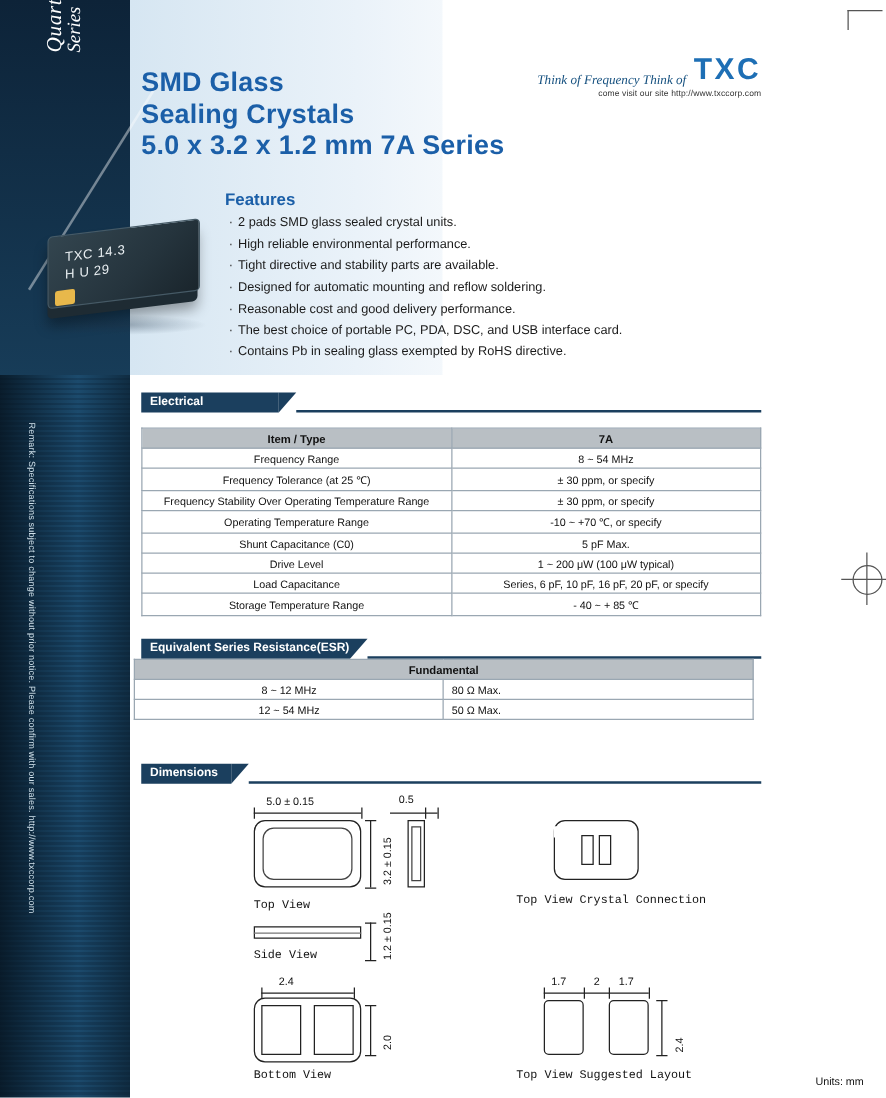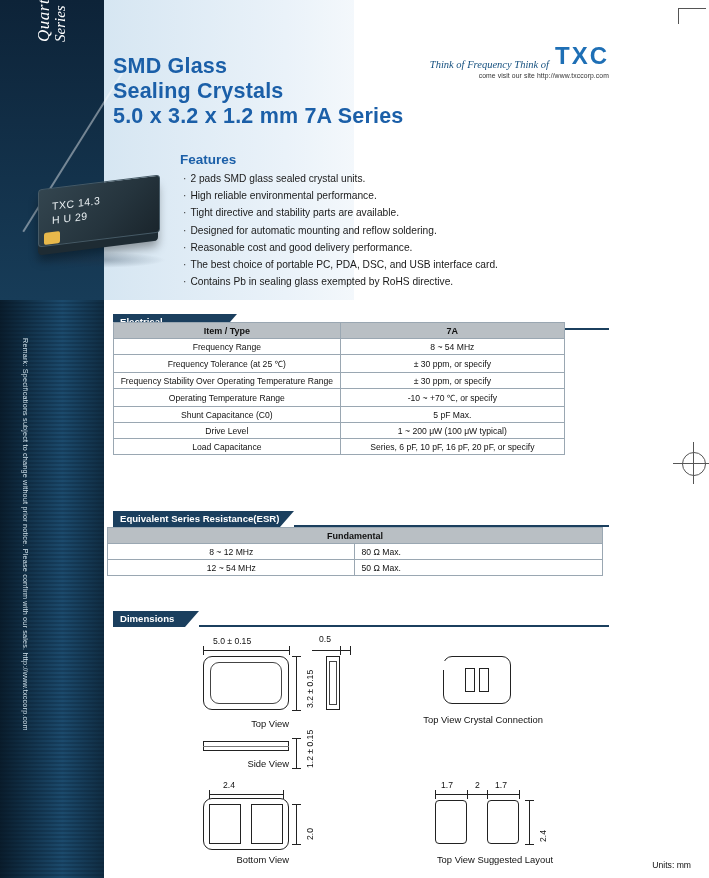--- a/index.html
+++ b/index.html
@@ -275,22 +275,23 @@
   
   .dim-area {
     position: absolute;
     left: 113px; top: 628px;
     width: 560px; height: 240px;
   }
   .dim-label {
     position: absolute;
     font-size: 9.4px;
     color: #111;
-    text-align: right;
+    text-align: left;
     white-space: nowrap;
+    font-family: Liberation Mono, monospace;
   }
   .dim-num {
     position: absolute;
     font-size: 8.6px;
     color: #111;
     white-space: nowrap;
   }
   .dim-num.vert {
     transform: rotate(-90deg);
     transform-origin: 0 0;
@@ -372,21 +373,21 @@
     <div><span class="bullet">·</span><span>Tight directive and stability parts are available.</span></div>
     <div><span class="bullet">·</span><span>Designed for automatic mounting and reflow soldering.</span></div>
     <div><span class="bullet">·</span><span>Reasonable cost and good delivery performance.</span></div>
     <div><span class="bullet">·</span><span>The best choice of portable PC, PDA, DSC, and USB interface card.</span></div>
     <div><span class="bullet">·</span><span>Contains Pb in sealing glass exempted by RoHS directive.</span></div>
   </div>
 
   <div class="section-head" style="left:113px; top:314px; width:110px;">Electrical Specifications</div>
   <div class="section-rule" style="left:237px; top:328px; width:372px;"></div>
 
-  <table class="spec" style="left:113px; top:322px; width:452px;">
+  <table class="spec" style="left:113px; top:342px; width:496px;">
     <colgroup>
         <col style="width:248px">
         <col style="width:248px">
       </colgroup>
     <tbody>
         <tr>
       <th>Item / Type</th>
       <th>7A</th>
     </tr>
     <tr>
@@ -409,20 +410,24 @@
       <td>Shunt Capacitance (C0)</td>
       <td>5 pF Max.</td>
     </tr>
     <tr>
       <td>Drive Level</td>
       <td>1 ~ 200 μW (100 μW typical)</td>
     </tr>
     <tr>
       <td>Load Capacitance</td>
       <td>Series, 6 pF, 10 pF, 16 pF, 20 pF, or specify</td>
+    </tr>
+    <tr>
+      <td>Storage Temperature Range</td>
+      <td>- 40 ~ + 85 ℃</td>
     </tr>
   </tbody>
     </table>
 
   <div class="section-head" style="left:113px; top:511px; width:167px;">Equivalent Series Resistance(ESR)</div>
   <div class="section-rule" style="left:294px; top:525px; width:315px;"></div>
 
   <table class="spec" style="left:107px; top:527px; width:496px;">
     <colgroup>
         <col style="width:248px">

